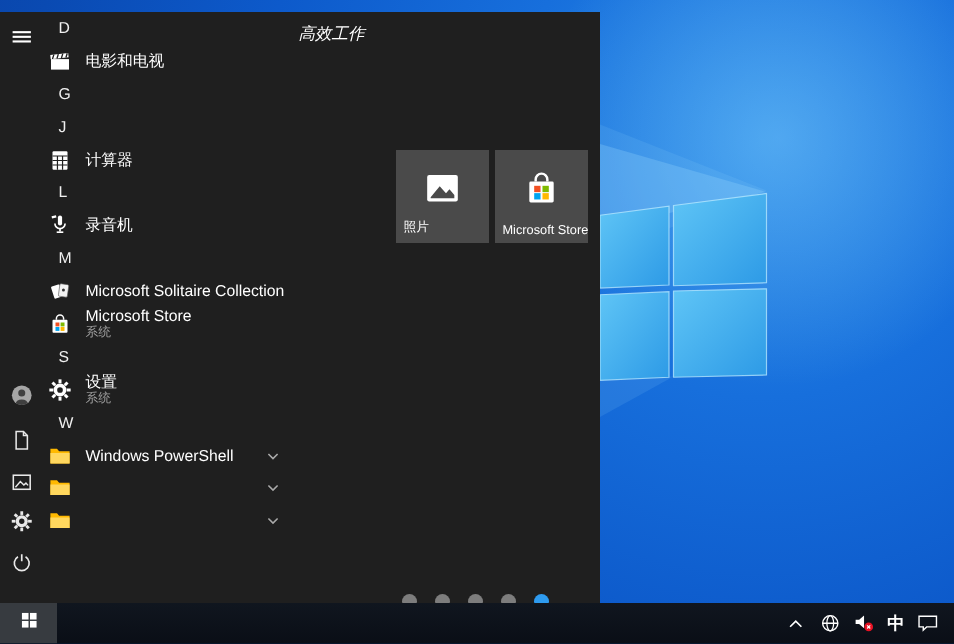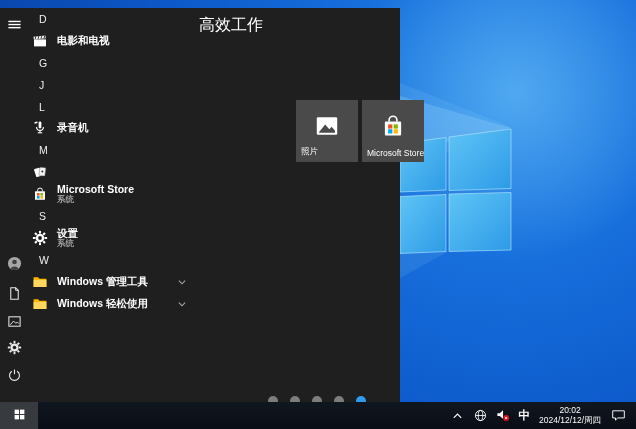--- a/index.html
+++ b/index.html
@@ -21,31 +21,31 @@
 
   
   .rail { position:absolute; left:0; top:0; width:28px; height:100%; }
   .rail-btn { position:absolute; left:4px; width:20px; height:20px;
     display:flex; align-items:center; justify-content:center; cursor:pointer; }
 
   
   .app-list { position:absolute; left:28px; top:0; width:172px; height:394px; overflow:hidden; }
   .row { height:21.9px; display:flex; align-items:center; }
   .row.letter { padding-left:11px; font-size:10.5px; color:#f0f0f0; }
-  .row.app { padding-left:3px; cursor:pointer;font-weight:bold; }
+  .row.app { padding-left:3px; cursor:pointer; }
   .row .app-icon { width:18px; height:18px; display:flex; align-items:center; justify-content:center; flex:none; }
   .row .lbl { margin-left:8px; font-size:10.5px; color:#fff; white-space:nowrap; }
   .row .lbl2 { margin-left:8px; display:flex; flex-direction:column; justify-content:center; }
   .row .lbl2 .t { font-size:10.5px; line-height:11px; color:#fff; white-space:nowrap; }
   .row .lbl2 .s { font-size:8.5px; line-height:9px; color:#9e9e9e; }
   .row .chev { margin-left:auto; margin-right:11px; width:14px; height:14px; flex:none; }
 
   
-  .group-header { position:absolute; left:199px; top:7px; font-size:16px; color:#fff; }
-  .tile { position:absolute; width:62px; height:62px; background:#4a4a4a; cursor:pointer;margin-left:32px; }
+  .group-header { position:absolute; left:199px; top:7px; font-size:11px; color:#fff;font-style:italic; }
+  .tile { position:absolute; width:62px; height:62px; background:#4a4a4a; cursor:pointer; }
   .tile .t-icon { position:absolute; left:50%; top:45%; transform:translate(-50%,-50%); }
   .tile .t-label { position:absolute; left:5px; bottom:4px; font-size:8.5px; color:#fff; white-space:nowrap; }
   .dots { position:absolute; left:268px; top:388px; display:flex; gap:12px; align-items:center; }
   .dot { width:10px; height:10px; border-radius:50%; cursor:pointer; }
 
   
   .taskbar { position:absolute; left:0; top:402px; width:636px; height:27px;
     background:linear-gradient(#10161f,#0a0e16); display:flex; align-items:center; }
   .start-btn { width:38px; height:27px; background:#373b40;
     display:flex; align-items:center; justify-content:center; cursor:pointer; flex:none; }
@@ -150,20 +150,35 @@
                 <rect x="2" y="3" width="12" height="2.8" fill="#fff"></rect>
                 <path d="M4.4 3 3.2 5.8 M7.4 3 6.2 5.8 M10.4 3 9.2 5.8 M13.4 3 12.2 5.8" stroke="#1f1f1f" stroke-width=".9"></path>
               </g>
               <rect x="2" y="6.4" width="12" height="7" fill="#fff"></rect>
             </svg>
           </span>
           <span class="lbl">电影和电视</span>
         </div>
         <div class="row letter">G</div>
         <div class="row letter">J</div>
+        <div class="row app">
+          <span class="app-icon">
+            <svg width="16" height="16" viewBox="0 0 16 16">
+              <rect x="3" y="1.8" width="10" height="12.4" rx="0.8" fill="#fff"></rect>
+              <g stroke="#1f1f1f" stroke-width=".8">
+                <line x1="3" y1="5" x2="13" y2="5"></line>
+                <line x1="3" y1="8" x2="13" y2="8"></line>
+                <line x1="3" y1="11" x2="13" y2="11"></line>
+                <line x1="6.3" y1="5" x2="6.3" y2="14.2"></line>
+                <line x1="9.7" y1="5" x2="9.7" y2="14.2"></line>
+              </g>
+            </svg>
+          </span>
+          <span class="lbl">计算器</span>
+        </div>
         <div class="row letter">L</div>
         <div class="row app">
           <span class="app-icon">
             <svg width="16" height="16" viewBox="0 0 16 16">
               <rect x="6.6" y="1.6" width="2.8" height="6.8" rx="1.4" fill="#fff"></rect>
               <path d="M4.6 7 a3.4 3.4 0 0 0 6.8 0" fill="none" stroke="#fff" stroke-width="1.1"></path>
               <line x1="8" y1="10.6" x2="8" y2="12.4" stroke="#fff" stroke-width="1.1"></line>
               <line x1="5.8" y1="12.8" x2="10.2" y2="12.8" stroke="#fff" stroke-width="1.1"></line>
               <rect x="2.5" y="1.8" width="3" height="1.6" fill="#fff" transform="rotate(-12 4 2.6)"></rect>
             </svg>
@@ -176,20 +191,21 @@
             <svg width="16" height="16" viewBox="0 0 16 16">
               <g transform="rotate(-18 6 9)">
                 <rect x="3.2" y="4.2" width="6" height="8.4" rx="0.8" fill="#fff"></rect>
               </g>
               <g transform="rotate(8 10 9)">
                 <rect x="7.2" y="3.4" width="6" height="8.4" rx="0.8" fill="#f2f2f2" stroke="#555" stroke-width=".4"></rect>
               </g>
               <circle cx="10.3" cy="7.4" r="1" fill="#333"></circle>
             </svg>
           </span>
+          <span class="lbl">Microsoft Solitaire Collection</span>
         </div>
         <div class="row app">
           <span class="app-icon">
             <svg width="16" height="16" viewBox="0 0 16 16">
               <path d="M5.6 5.2 V4.4 a2.4 2.4 0 0 1 4.8 0 V5.2" fill="none" stroke="#fff" stroke-width="1"></path>
               <rect x="3" y="5.2" width="10" height="8.6" rx="0.6" fill="#fff"></rect>
               <rect x="5" y="7" width="2.6" height="2.6" fill="#f25022"></rect>
               <rect x="8.4" y="7" width="2.6" height="2.6" fill="#7fba00"></rect>
               <rect x="5" y="10" width="2.6" height="2.6" fill="#00a4ef"></rect>
               <rect x="8.4" y="10" width="2.6" height="2.6" fill="#ffb900"></rect>
@@ -224,33 +240,43 @@
           </span>
         </div>
         <div class="row letter">W</div>
         <div class="row app">
           <span class="app-icon">
             <svg width="16" height="16" viewBox="0 0 16 16">
               <path d="M1.6 3.2 h4.4 l1.4 1.6 h7 v8.2 h-12.8 z" fill="#ffb900"></path>
               <path d="M1.6 6 h12.8 v7 h-12.8 z" fill="#ffd75e"></path>
             </svg>
           </span>
-          <span class="lbl">Windows 管理工具</span>
+          <span class="lbl">Windows PowerShell</span>
           <span class="chev"><svg width="14" height="14" viewBox="0 0 16 16">
               <polyline points="4.5,6.5 8,10 11.5,6.5" fill="none" stroke="#aaa" stroke-width="1.2"></polyline>
             </svg></span>
         </div>
         <div class="row app">
           <span class="app-icon">
             <svg width="16" height="16" viewBox="0 0 16 16">
               <path d="M1.6 3.2 h4.4 l1.4 1.6 h7 v8.2 h-12.8 z" fill="#ffb900"></path>
               <path d="M1.6 6 h12.8 v7 h-12.8 z" fill="#ffd75e"></path>
             </svg>
           </span>
-          <span class="lbl">Windows 轻松使用</span>
+          <span class="chev"><svg width="14" height="14" viewBox="0 0 16 16">
+              <polyline points="4.5,6.5 8,10 11.5,6.5" fill="none" stroke="#aaa" stroke-width="1.2"></polyline>
+            </svg></span>
+        </div>
+        <div class="row app">
+          <span class="app-icon">
+            <svg width="16" height="16" viewBox="0 0 16 16">
+              <path d="M1.6 3.2 h4.4 l1.4 1.6 h7 v8.2 h-12.8 z" fill="#ffb900"></path>
+              <path d="M1.6 6 h12.8 v7 h-12.8 z" fill="#ffd75e"></path>
+            </svg>
+          </span>
           <span class="chev"><svg width="14" height="14" viewBox="0 0 16 16">
               <polyline points="4.5,6.5 8,10 11.5,6.5" fill="none" stroke="#aaa" stroke-width="1.2"></polyline>
             </svg></span>
         </div>
       </div>
 
     <div class="group-header">高效工作</div>
     <div id="tiles">
         <div class="tile" style="left: 264px; top: 92px;">
           <span class="t-icon"><svg width="26" height="26" viewBox="0 0 28 28">
@@ -305,24 +331,20 @@
           </svg>
         </span>
       <span class="tray-ic">
           <svg width="15" height="15" viewBox="0 0 16 16">
             <path d="M1.5 5.5 H4 L7.5 2.5 V11.5 L4 8.5 H1.5 Z" fill="#fff"></path>
             <circle cx="10.8" cy="10.6" r="3.1" fill="#e81123"></circle>
             <path d="M9.7 9.5 l2.2 2.2 M11.9 9.5 l-2.2 2.2" stroke="#fff" stroke-width=".9"></path>
           </svg>
         </span>
       <span class="ime">中</span>
-      <div class="clock">
-        <div>20:02</div>
-        <div>2024/12/12/周四</div>
-      </div>
       <span class="tray-ic">
           <svg width="15" height="15" viewBox="0 0 16 16">
             <path d="M1.8 3 H14.2 V10.6 H7.2 L4.8 12.9 V10.6 H1.8 Z" fill="none" stroke="#fff" stroke-width="1"></path>
           </svg>
         </span>
     </div>
   </div>
 
 </div>
 

